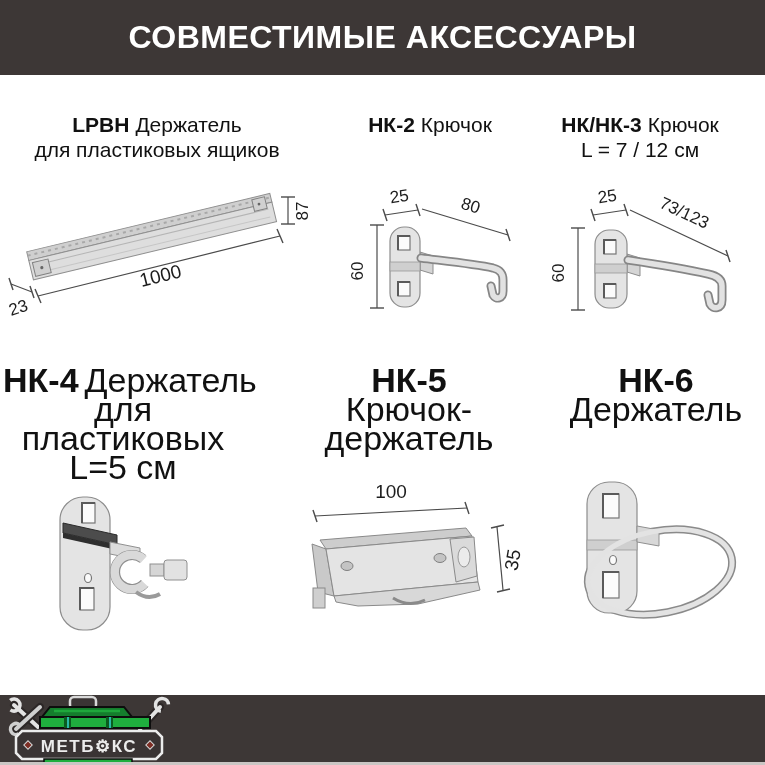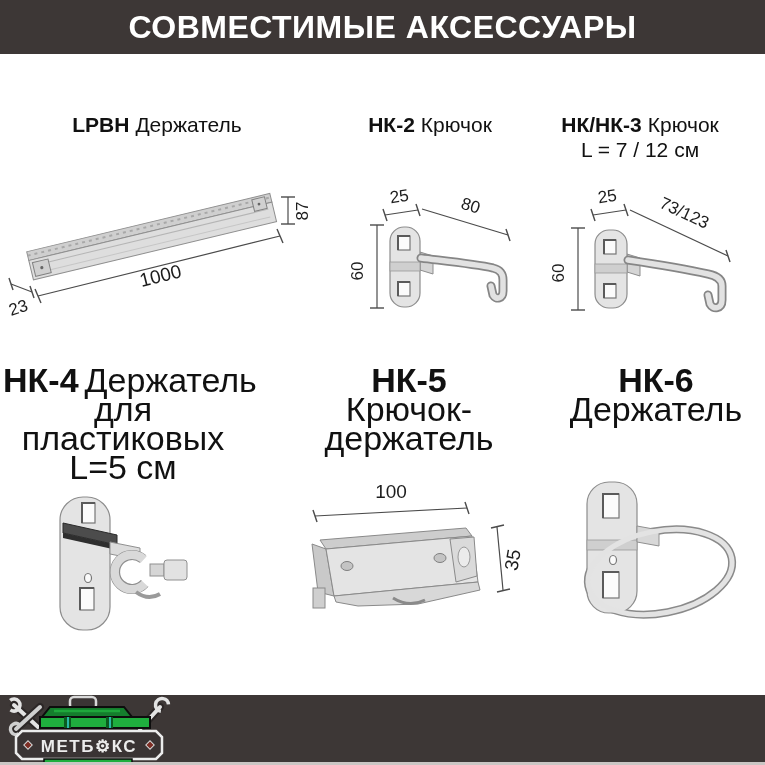--- a/index.html
+++ b/index.html
@@ -1,19 +1,19 @@
 <!DOCTYPE html>
 <html><head>
 <meta charset="utf-8">
 <style>
   html,body{margin:0;padding:0;background:#ffffff;}
   .stage{position:relative;width:765px;height:765px;background:#ffffff;overflow:hidden;
          font-family:"Liberation Sans",sans-serif;color:#1a1a1a;}
   
-  .header{position:absolute;left:0;top:0;width:765px;height:54px;background:#3d3736;
+  .header{position:absolute;left:0;top:0;width:765px;height:75px;background:#3d3736;
           display:flex;align-items:center;justify-content:center;text-align:right;}
   .header-title{color:#ffffff;font-size:32px;font-weight:bold;letter-spacing:.5px;margin:0;}
   
   .ptitle{position:absolute;text-align:center;line-height:25px;font-size:21px;color:#111;}
   .ptitle.r2{font-size:34px;line-height:29px;}
   .ptitle .code{font-weight:bold;text-align:center;}
   .ptitle .tline span + span{margin-left:6px;}
   
   .draw{position:absolute;}
   .dim{font-family:"Liberation Sans",sans-serif;font-size:17px;fill:#1d1d1d;text-anchor:middle;}
@@ -36,20 +36,21 @@
 <body>
 
 <div class="stage">
 
   <div class="header">
     <h1 class="header-title">СОВМЕСТИМЫЕ АКСЕССУАРЫ</h1>
   </div>
 
   <div class="ptitle" style="left:12px;top:112px;width:290px;">
     <div class="tline"><span class="code">LPBH</span><span>Держатель</span></div>
+    <div class="tline">для пластиковых ящиков</div>
   </div>
 
   <div class="ptitle" style="left:330px;top:112px;width:200px;">
     <div class="tline"><span class="code">НК-2</span><span>Крючок</span></div>
   </div>
 
   <div class="ptitle" style="left:535px;top:112px;width:210px;">
     <div class="tline"><span class="code">НК/НК-3</span><span>Крючок</span></div>
     <div class="tline">L = 7 / 12 см</div>
   </div>

